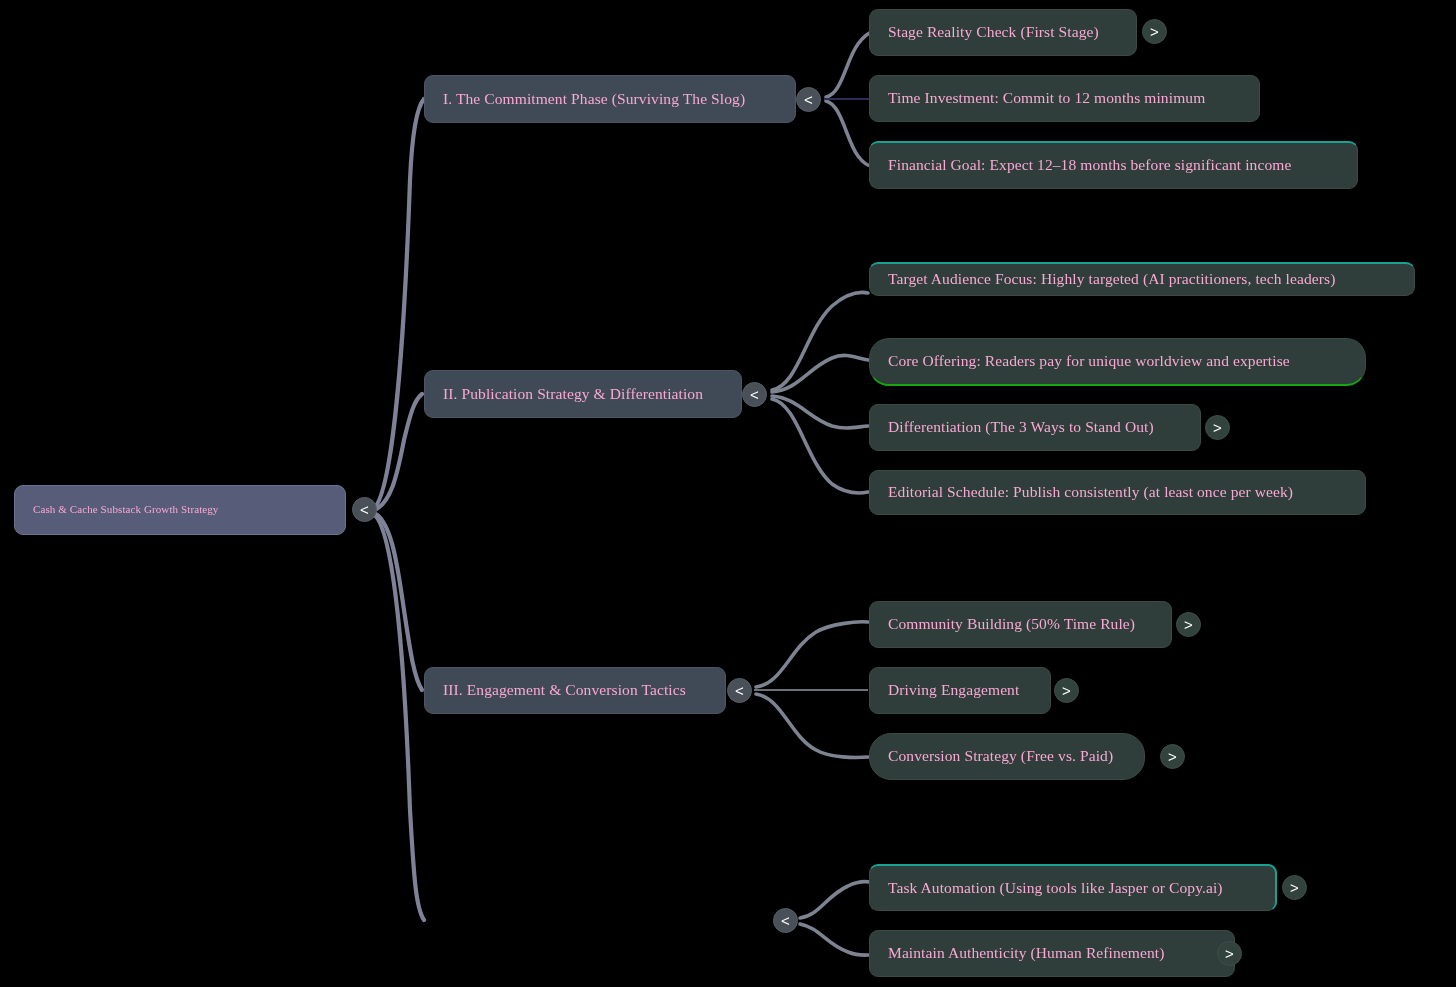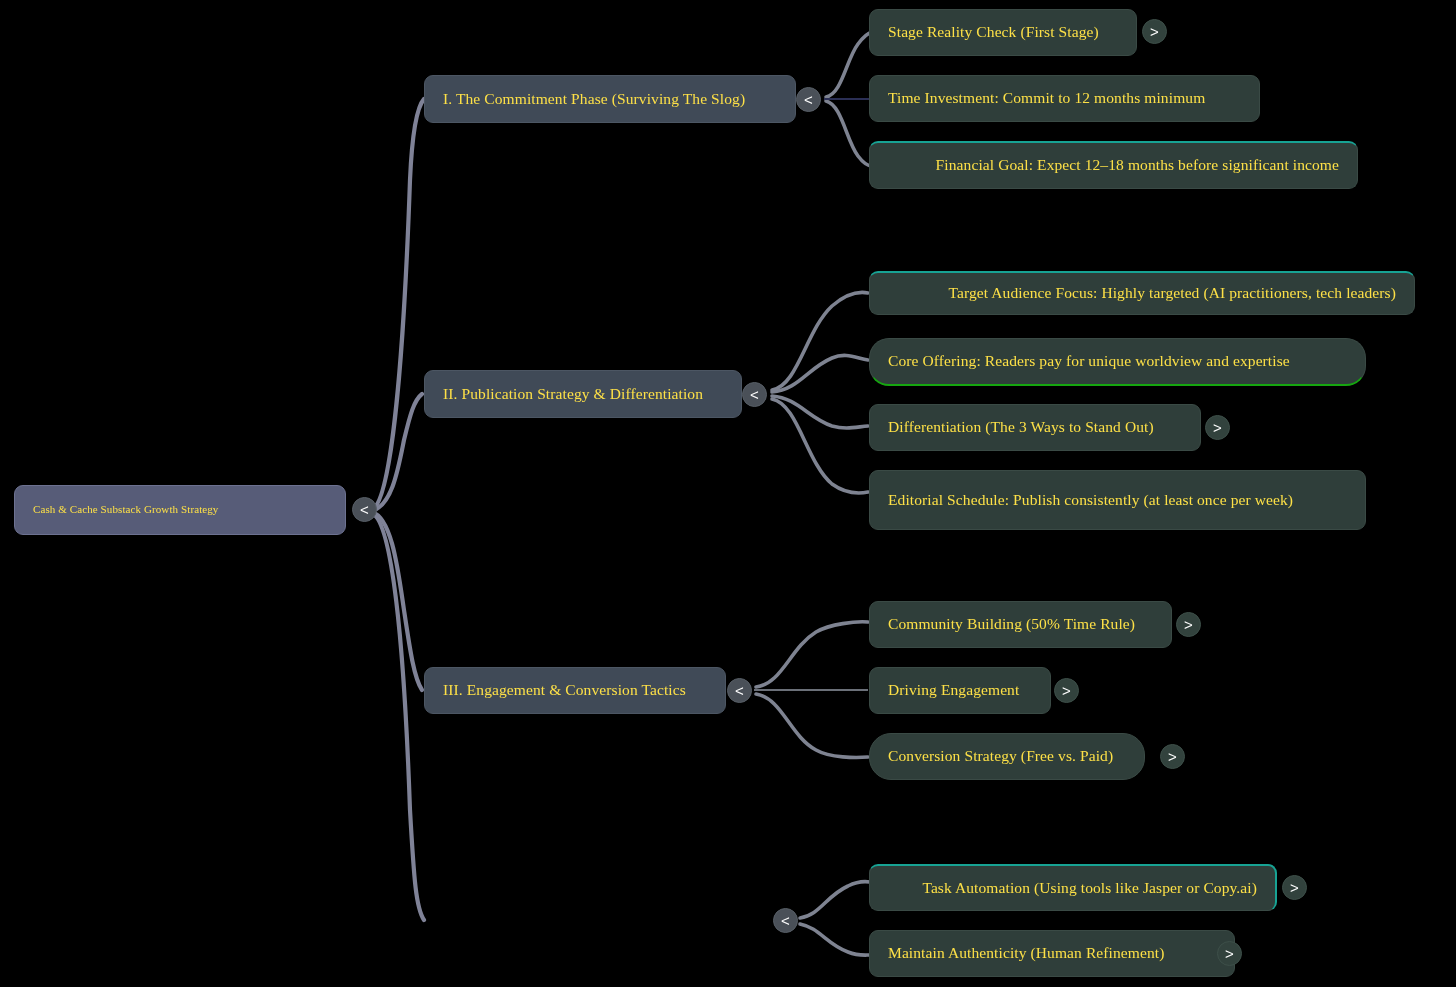--- a/index.html
+++ b/index.html
@@ -20,21 +20,21 @@
     position: absolute;
     left: 0; top: 0;
     width: 1456px; height: 987px;
     pointer-events: none;
   }
   .node {
     position: absolute;
     display: flex;
     align-items: center;
     border-radius: 9px;
-    color: #fde047;
+    color: #f9a8d4;
     font-size: 15.5px;
     line-height: 1.2;
     letter-spacing: 0.1px;
     white-space: nowrap;
     padding: 0 18px;
     overflow: visible;
   }
   .node-root {
     background: #575c78;
     border: 1px solid #6d7291;
@@ -42,21 +42,21 @@
   }
   .node-l1 {
     background: #404a57;
     border: 1px solid #4c5663;
   }
   .node-leaf {
     background: #2f3e3a;
     border: 1px solid #3a4a45;
   }
   
-  .acc-top    { border-top: 2.5px solid #17a394; justify-content: flex-end; }
+  .acc-top    { border-top: 2.5px solid #17a394; }
   .acc-bottom { border-bottom: 2.5px solid #16a610; }
   .acc-right  { border-right: 2.5px solid #17a394; }
 
   .toggle {
     position: absolute;
     width: 25px; height: 25px;
     border-radius: 50%;
     display: flex;
     align-items: center;
     justify-content: center;
@@ -143,36 +143,36 @@
     <span>Financial Goal: Expect 12–18 months before significant income</span>
   </div>
 
   <div class="node node-l1" style="left:424px; top:370px; width:318px; height:48px;">
     <span>II. Publication Strategy &amp; Differentiation</span>
   </div>
   <div class="toggle toggle-collapse" style="left:742px; top:382px;">
     <span>&lt;</span>
   </div>
 
-  <div class="node node-leaf acc-top" style="left:869px; top:271px; width:546px; height:44px;">
+  <div class="node node-leaf acc-top" style="left:869px; top:262px; width:546px; height:34px;">
     <span>Target Audience Focus: Highly targeted (AI practitioners, tech leaders)</span>
   </div>
 
   <div class="node node-leaf acc-bottom" style="left:869px; top:338px; width:497px; height:48px;border-radius:20px;">
     <span>Core Offering: Readers pay for unique worldview and expertise</span>
   </div>
 
   <div class="node node-leaf" style="left:869px; top:404px; width:332px; height:47px;">
     <span>Differentiation (The 3 Ways to Stand Out)</span>
   </div>
   <div class="toggle toggle-expand" style="left:1205px; top:415px;">
     <span>&gt;</span>
   </div>
 
-  <div class="node node-leaf" style="left:869px; top:470px; width:497px; height:60px;">
+  <div class="node node-leaf" style="left:869px; top:470px; width:497px; height:45px;">
     <span>Editorial Schedule: Publish consistently (at least once per week)</span>
   </div>
 
   <div class="node node-l1" style="left:424px; top:667px; width:302px; height:47px;">
     <span>III. Engagement &amp; Conversion Tactics</span>
   </div>
   <div class="toggle toggle-collapse" style="left:727px; top:678px;">
     <span>&lt;</span>
   </div>
 

